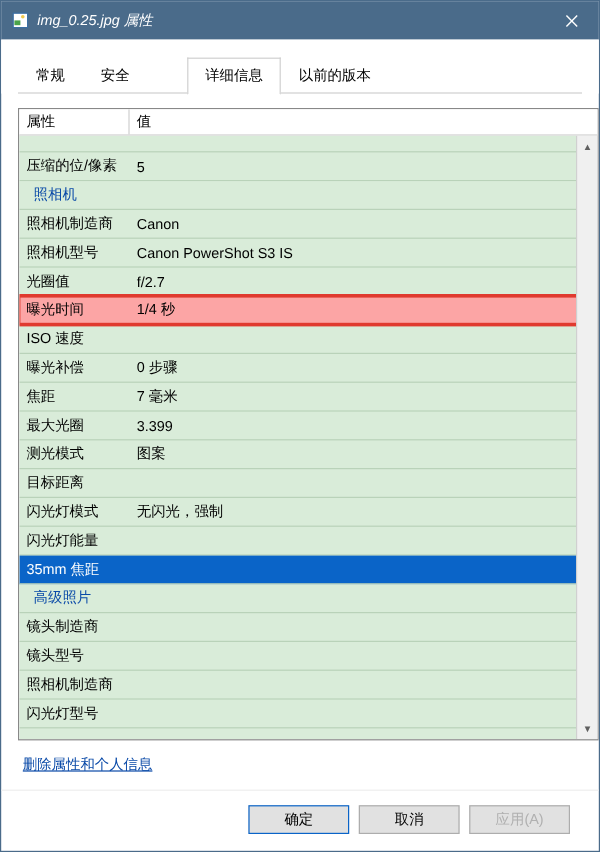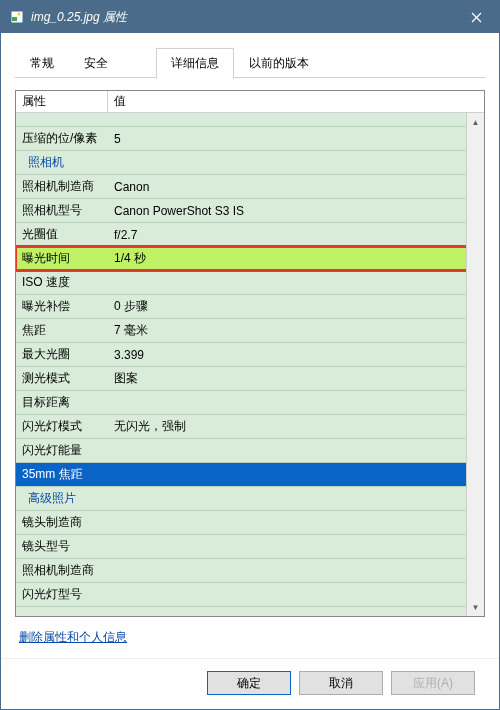--- a/index.html
+++ b/index.html
@@ -76,21 +76,21 @@
     position: absolute;
     left: 14px;
     right: 14px;
     bottom: 0;
     height: 1px;
     background: #d0d0d0;
     z-index: 1;
   }
   .content-wrap {
     flex: 1;
-    padding: 12px 14px 8px 14px;
+    padding: 12px 0 8px 14px;
     display: flex;
     flex-direction: column;
     overflow: hidden;
   }
   .list-outer {
     flex: 1;
     border: 1px solid #888;
     position: relative;
     display: flex;
     flex-direction: column;
@@ -178,21 +178,21 @@
     font-size: 12px;
     background: #d9ecd9;
   }
   .row.first-cut {
     height: 14px;
     align-items: flex-end;
     padding-bottom: 2px;
   }
   .row.highlighted {
     position: relative;
-    background: #bef264;
+    background: #fca5a5;
   }
   .row.highlighted::after {
     content: "";
     position: absolute;
     left: -2px;
     right: -4px;
     top: -2px;
     bottom: -2px;
     border: 3px solid #e03a2f;
     pointer-events: none;

